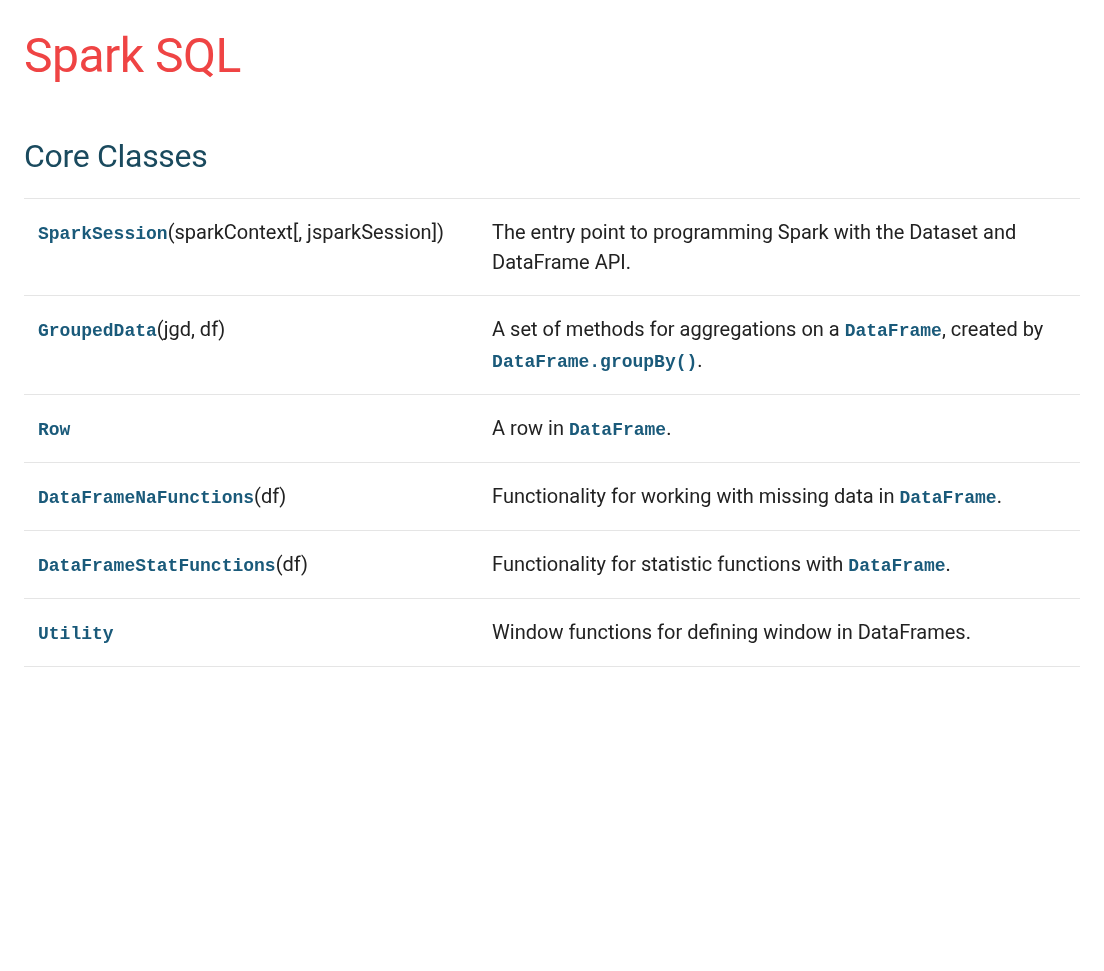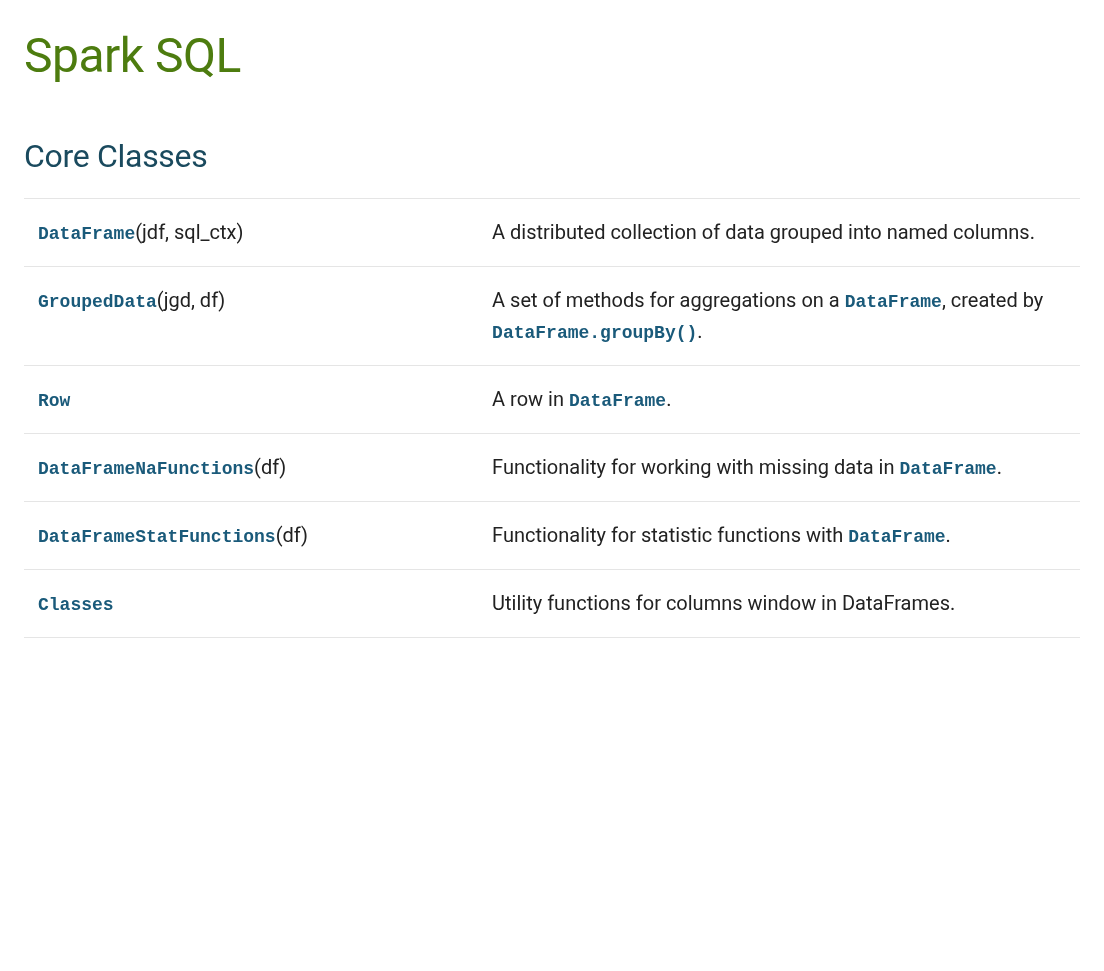--- a/index.html
+++ b/index.html
@@ -9,21 +9,21 @@
     font-family: -apple-system, BlinkMacSystemFont, "Segoe UI", Roboto, "Helvetica Neue", Arial, sans-serif;
     color: #333;
     background: #fff;
     font-size: 20px;
     line-height: 1.5;
     width: 1104px;
   }
   h1 {
     font-size: 48px;
     font-weight: 400;
-    color: #4d7c0f;
+    color: #ef4444;
     margin: 0 0 30px 0;
     letter-spacing: -0.5px;
   }
   h2 {
     font-size: 32px;
     font-weight: 400;
     color: #1a4a5e;
     margin: 40px 0 18px 0;
     letter-spacing: -0.3px;
   }
@@ -63,37 +63,37 @@
 </style>
 </head>
 <body>
 
 <h1>Spark SQL</h1>
 <h2>Core Classes</h2>
 
 <table>
   <tbody id="rows">
       <tr>
-        <td class="sig"><a href="#" class="codelink">DataFrame</a><span class="params">(jdf, sql_ctx)</span></td>
-        <td class="desc">A distributed collection of data grouped into named columns.</td>
+        <td class="sig"><a href="#" class="codelink">SparkSession</a><span class="params">(sparkContext[, jsparkSession])</span></td>
+        <td class="desc">The entry point to programming Spark with the Dataset and DataFrame API.</td>
       </tr>
       <tr>
         <td class="sig"><a href="#" class="codelink">GroupedData</a><span class="params">(jgd, df)</span></td>
         <td class="desc">A set of methods for aggregations on a <a href="#" class="codelink">DataFrame</a>, created by <a href="#" class="codelink">DataFrame.groupBy()</a>.</td>
       </tr>
       <tr>
         <td class="sig"><a href="#" class="codelink">Row</a></td>
         <td class="desc">A row in <a href="#" class="codelink">DataFrame</a>.</td>
       </tr>
       <tr>
         <td class="sig"><a href="#" class="codelink">DataFrameNaFunctions</a><span class="params">(df)</span></td>
         <td class="desc">Functionality for working with missing data in <a href="#" class="codelink">DataFrame</a>.</td>
       </tr>
       <tr>
         <td class="sig"><a href="#" class="codelink">DataFrameStatFunctions</a><span class="params">(df)</span></td>
         <td class="desc">Functionality for statistic functions with <a href="#" class="codelink">DataFrame</a>.</td>
       </tr>
       <tr>
-        <td class="sig"><a href="#" class="codelink">Classes</a></td>
-        <td class="desc">Utility functions for columns window in DataFrames.</td>
+        <td class="sig"><a href="#" class="codelink">Utility</a></td>
+        <td class="desc">Window functions for defining window in DataFrames.</td>
       </tr>
     </tbody>
 </table>
 
 </body></html>

